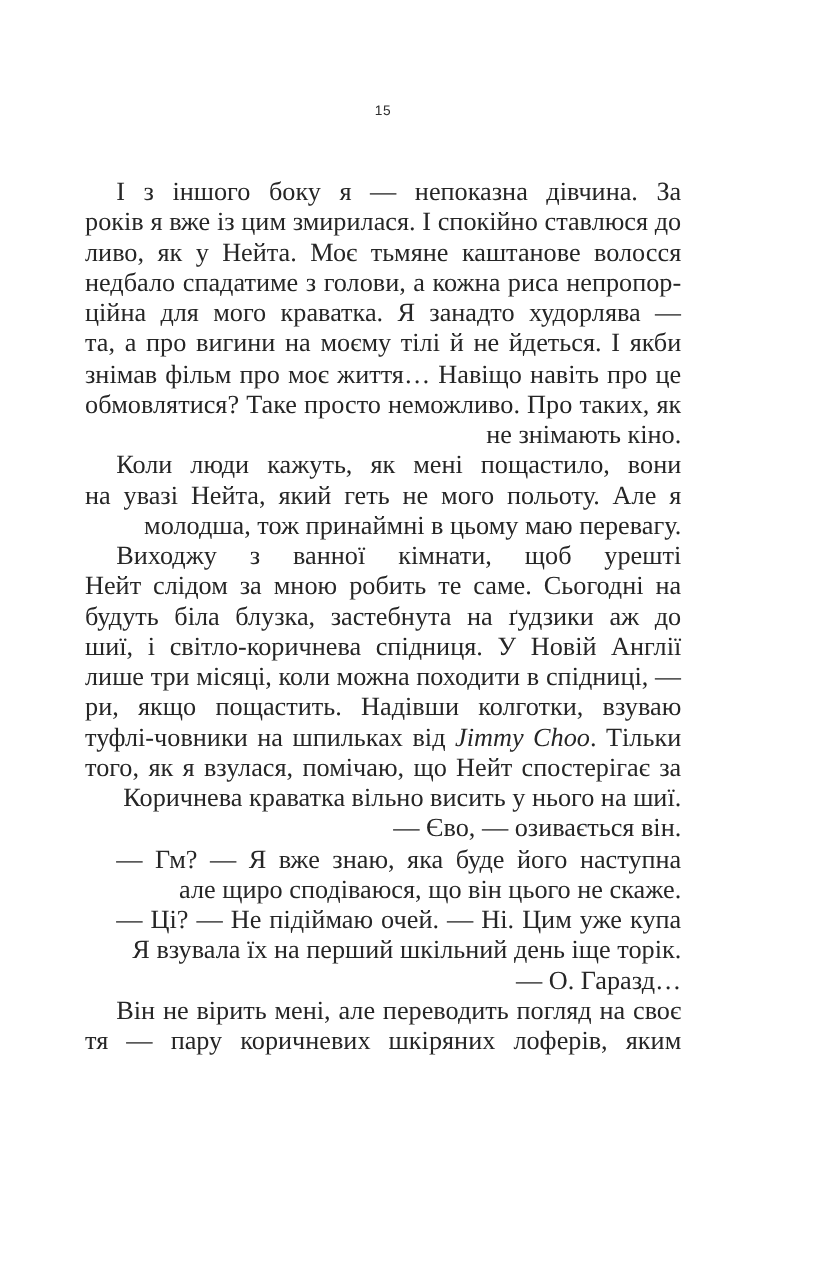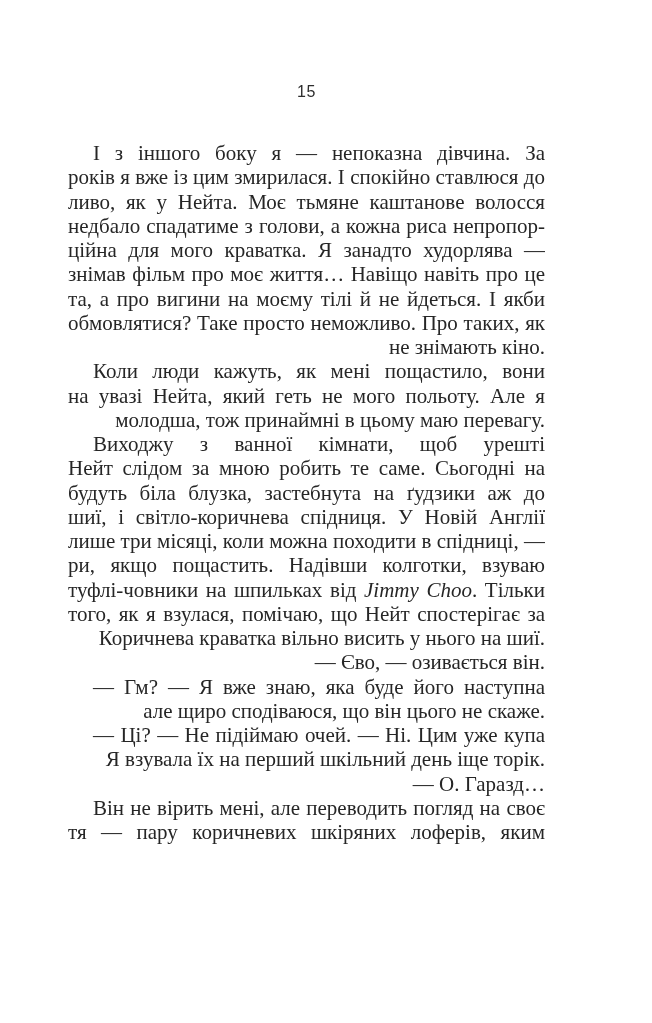--- a/index.html
+++ b/index.html
@@ -15,21 +15,21 @@
     overflow: hidden;
     font-family: "Liberation Serif", serif;
   }
   .page-number {
     position: absolute;
     top: 84px;
     left: 68px;
     width: 477px;
     text-align: center;
     font-family: "Liberation Sans", sans-serif;
-    font-size: 16px;
+    font-size: 11px;
     line-height: 1;
     letter-spacing: 0.5px;
     color: #2e2e2e;
   }
   .text-block {
     position: absolute;
     top: 141px;
     left: 68px;
     width: 477px;
     font-size: 21px;
@@ -56,22 +56,22 @@
 <body>
 
 <div class="page" style="background: rgb(255, 255, 255);">
   <div class="page-number">15</div>
   <div class="text-block" id="text-block" style="color: rgb(38, 38, 38);">
       <div class="line justify indent"><span>І з іншого боку я — непоказна дівчина. За тридцять</span></div>
       <div class="line justify"><span>років я вже із цим змирилася. І спокійно ставлюся до</span></div>
       <div class="line justify"><span>ливо, як у Нейта. Моє тьмяне каштанове волосся лише</span></div>
       <div class="line justify"><span>недбало спадатиме з голови, а кожна риса непропор-</span></div>
       <div class="line justify"><span>ційна для мого краватка. Я занадто худорлява — кутас-</span></div>
+      <div class="line justify"><span>та, а про вигини на моєму тілі й не йдеться. І якби хтось</span></div>
       <div class="line justify"><span>знімав фільм про моє життя… Навіщо навіть про це</span></div>
-      <div class="line justify"><span>та, а про вигини на моєму тілі й не йдеться. І якби хтось</span></div>
       <div class="line justify"><span>обмовлятися? Таке просто неможливо. Про таких, як я,</span></div>
       <div class="line"><span>не знімають кіно.</span></div>
       <div class="line justify indent"><span>Коли люди кажуть, як мені пощастило, вони мають</span></div>
       <div class="line justify"><span>на увазі Нейта, який геть не мого польоту. Але я трохи</span></div>
       <div class="line"><span>молодша, тож принаймні в цьому маю перевагу.</span></div>
       <div class="line justify indent"><span>Виходжу з ванної кімнати, щоб урешті вдягнутися.</span></div>
       <div class="line justify"><span>Нейт слідом за мною робить те саме. Сьогодні на мені</span></div>
       <div class="line justify"><span>будуть біла блузка, застебнута на ґудзики аж до самої</span></div>
       <div class="line justify"><span>шиї, і світло-коричнева спідниця. У Новій Англії буває</span></div>
       <div class="line justify"><span>лише три місяці, коли можна походити в спідниці, — чоти-</span></div>

